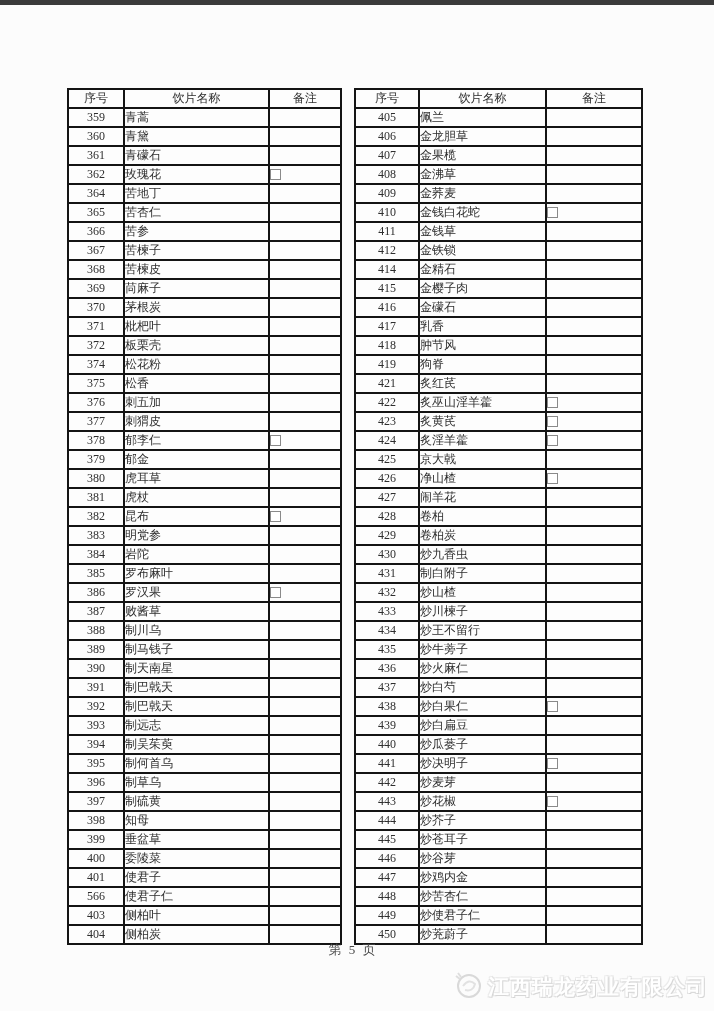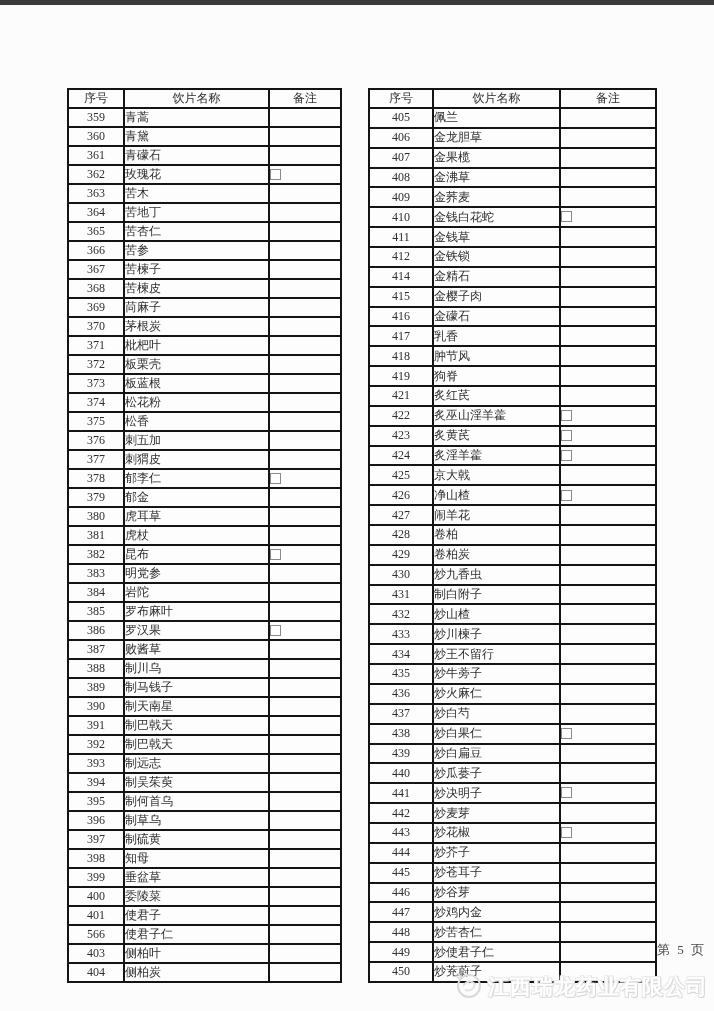--- a/index.html
+++ b/index.html
@@ -11,21 +11,21 @@
     color: #2e2e2e;
     overflow: hidden;
   }
   .top-scan-bar {
     position: absolute; top: 0; left: 0;
     width: 714px; height: 5px;
     background: #3b3b3b;
   }
   .tables-wrap {
     position: absolute; left: 67px; top: 88px;
-    display: flex; gap: 26px;
+    display: flex; gap: 12px;
   }
   table.herb-table {
     border-collapse: collapse;
     table-layout: fixed;
     background: #fdfdfd;
   }
   table.herb-table td, table.herb-table th {
     border: 2px solid #141414;
     height: 15.6px;
     font-size: 12px;
@@ -47,21 +47,21 @@
   .checkbox-mark {
     display: inline-block;
     width: 9px; height: 9px;
     border: 1px solid #8a8a8a;
     background: #fff;
     vertical-align: middle;
     margin-top: -2px;
   }
   .page-footer {
     position: absolute; left: 0; top: 941px;
-    width: 706px; text-align: right;
+    width: 706px; text-align: center;
     font-size: 13px; color: #4a4a4a;
     letter-spacing: 2px;
   }
   .watermark {
     position: absolute; right: 6px; top: 970px;
     display: flex; align-items: center; gap: 5px;
   }
   .watermark-text {
     font-family: "Liberation Sans", sans-serif;
     font-size: 21px; font-weight: bold;
@@ -106,25 +106,20 @@
           <td class="no-cell">361</td>
           <td class="name-cell">青礞石</td>
           <td class="remark-cell"></td>
         </tr>
         <tr>
           <td class="no-cell">362</td>
           <td class="name-cell">玫瑰花</td>
           <td class="remark-cell"><span class="checkbox-mark"></span></td>
         </tr>
         <tr>
-          <td class="no-cell">363</td>
-          <td class="name-cell">苦木</td>
-          <td class="remark-cell"></td>
-        </tr>
-        <tr>
           <td class="no-cell">364</td>
           <td class="name-cell">苦地丁</td>
           <td class="remark-cell"></td>
         </tr>
         <tr>
           <td class="no-cell">365</td>
           <td class="name-cell">苦杏仁</td>
           <td class="remark-cell"></td>
         </tr>
         <tr>
@@ -153,25 +148,20 @@
           <td class="remark-cell"></td>
         </tr>
         <tr>
           <td class="no-cell">371</td>
           <td class="name-cell">枇杷叶</td>
           <td class="remark-cell"></td>
         </tr>
         <tr>
           <td class="no-cell">372</td>
           <td class="name-cell">板栗壳</td>
-          <td class="remark-cell"></td>
-        </tr>
-        <tr>
-          <td class="no-cell">373</td>
-          <td class="name-cell">板蓝根</td>
           <td class="remark-cell"></td>
         </tr>
         <tr>
           <td class="no-cell">374</td>
           <td class="name-cell">松花粉</td>
           <td class="remark-cell"></td>
         </tr>
         <tr>
           <td class="no-cell">375</td>
           <td class="name-cell">松香</td>

